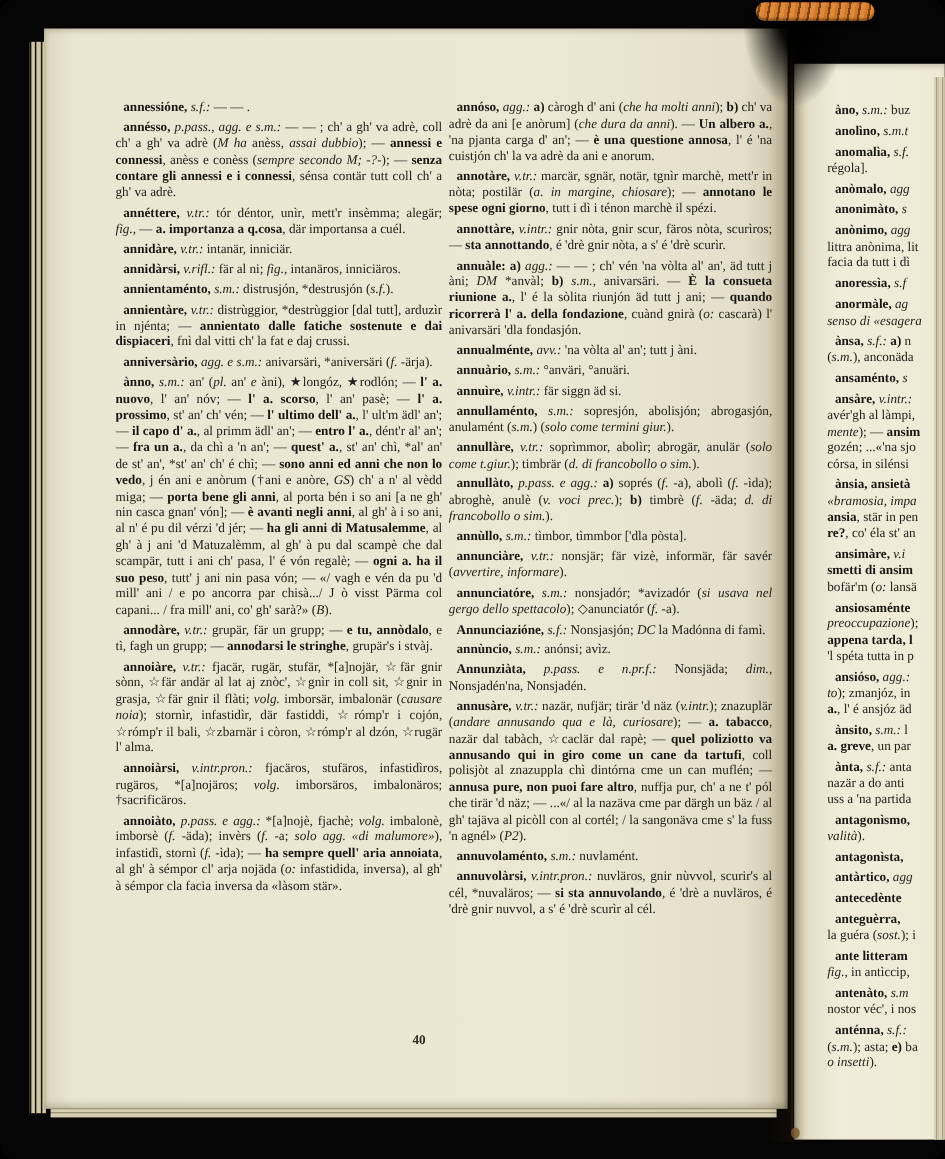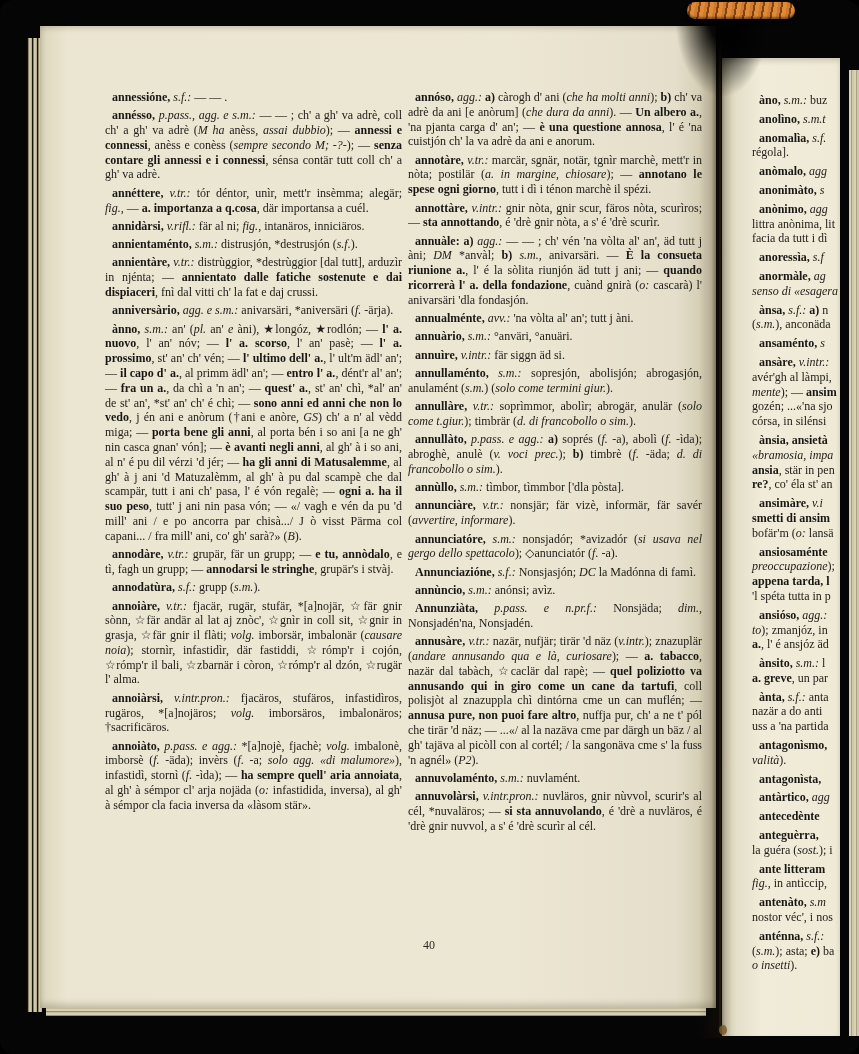--- a/index.html
+++ b/index.html
@@ -8,21 +8,21 @@
   
   .stack-left{position:absolute;left:27px;top:38px;width:15px;height:974px;
     background:repeating-linear-gradient(90deg,#14120c 0 1px,#8d8466 1px 2px,#cfc7a9 2px 4px,#b8ae8e 4px 5px);}
   
   .page-left{position:absolute;left:40px;top:26px;width:676px;height:982px;
     background:linear-gradient(90deg,#ddd6bd 0,#ebe6d2 28px,#ece7d3 70%,#e4decb 94%,#cec6a9 100%);
     box-shadow:inset 0 -4px 6px rgba(80,70,40,.25), inset 0 3px 5px rgba(80,70,40,.18);}
   .stack-bottom{position:absolute;left:46px;top:1008px;width:660px;height:8px;
     background:repeating-linear-gradient(0deg,#9a9071 0 1px,#d6cfb2 1px 3px,#c4bb9c 3px 4px);}
   
-  .page-right{position:absolute;left:722px;top:58px;width:118px;height:978px;
+  .page-right{position:absolute;left:722px;top:58px;width:137px;height:978px;
     background:linear-gradient(90deg,#c9c1a4 0,#e4dfc9 14px,#f0ecd9 40px,#efead6 100%);
     box-shadow:inset 0 3px 5px rgba(70,60,35,.2);font-family:Liberation Serif, serif;}
   .stack-right{position:absolute;left:849px;top:70px;width:10px;height:966px;z-index:7;
     background:repeating-linear-gradient(90deg,#d9d2b6 0 2px,#a89f81 2px 3px,#cfc7aa 3px 5px);}
   
   .gutter{position:absolute;left:698px;top:24px;width:34px;height:1014px;z-index:5;pointer-events:none;
     background:linear-gradient(90deg,rgba(0,0,0,0) 0,rgba(45,35,18,.16) 40%,rgba(25,18,8,.5) 60%,rgba(45,35,18,.14) 78%,rgba(0,0,0,0) 100%);}
   .fold-line{position:absolute;left:719px;top:30px;width:2px;height:1002px;z-index:5;background:rgba(60,45,20,.35);}
   .gutter-top{position:absolute;left:676px;top:18px;width:92px;height:78px;z-index:6;pointer-events:none;
     background:radial-gradient(ellipse at 50% 0,rgba(0,0,0,.95) 20%,rgba(0,0,0,0) 72%);}
@@ -39,41 +39,41 @@
   .col-2{left:368px;width:294px;height:868px;overflow:hidden;}
   .col-3{position:absolute;left:30px;top:35px;width:220px;font-size:12px;line-height:14.8px;
          color:#22201c;text-align:left;}
   .entry{margin:0 0 3.5px 0;text-indent:7px;}
   .col-3 .entry{margin:0 0 4px 0;text-indent:0;}
   .ln{display:block;white-space:nowrap;}
   .ln.first{padding-left:7px;}
   .s-b{font-weight:700;color:#191714;}
   .s-i{font-style:italic;}
   .s-r{}
-  .page-number{position:absolute;left:335px;top:912px;width:60px;text-align:right;
-    font-size:12px;color:#2a2823;}
+  .page-number{position:absolute;left:335px;top:912px;width:60px;text-align:left;
+    font-size:12px;color:#2a2823;font-weight:bold;}
 </style>
 </head>
 <body>
 
 <div class="scene">
   <div class="stack-left"></div>
 
   <div class="page-left">
     <div class="col col-1">
         <p class="entry"><span class="s-b">annessióne, </span><span class="s-i">s.f.: </span><span class="s-r">— — .</span></p>
         <p class="entry"><span class="s-b">annésso, </span><span class="s-i">p.pass., agg. e s.m.: </span><span class="s-r">— — ; ch' a gh' va adrè, coll ch' a gh' va adrè (</span><span class="s-i">M ha </span><span class="s-r">anèss</span><span class="s-i">, assai dubbio</span><span class="s-r">); — </span><span class="s-b">annessi e connessi</span><span class="s-r">, anèss e conèss (</span><span class="s-i">sempre secondo M; -?-</span><span class="s-r">); — </span><span class="s-b">senza contare gli annessi e i connessi</span><span class="s-r">, sénsa contär tutt coll ch' a gh' va adrè.</span></p>
         <p class="entry"><span class="s-b">annéttere, </span><span class="s-i">v.tr.: </span><span class="s-r">tór déntor, unìr, mett'r insèmma; alegär; </span><span class="s-i">fig.</span><span class="s-r">, — </span><span class="s-b">a. importanza a q.cosa</span><span class="s-r">, där importansa a cuél.</span></p>
+        <p class="entry"><span class="s-b">annidàre, </span><span class="s-i">v.tr.: </span><span class="s-r">intanär, inniciär.</span></p>
         <p class="entry"><span class="s-b">annidàrsi, </span><span class="s-i">v.rifl.: </span><span class="s-r">fär al ni; </span><span class="s-i">fig.</span><span class="s-r">, intanäros, inniciäros.</span></p>
         <p class="entry"><span class="s-b">annientaménto, </span><span class="s-i">s.m.: </span><span class="s-r">distrusjón, *destrusjón (</span><span class="s-i">s.f.</span><span class="s-r">).</span></p>
         <p class="entry"><span class="s-b">annientàre, </span><span class="s-i">v.tr.: </span><span class="s-r">distrùggior, *destrùggior [dal tutt], arduzìr in njénta; — </span><span class="s-b">annientato dalle fatiche sostenute e dai dispiaceri</span><span class="s-r">, fnì dal vitti ch' la fat e daj crussi.</span></p>
         <p class="entry"><span class="s-b">anniversàrio, </span><span class="s-i">agg. e s.m.: </span><span class="s-r">anivarsäri, *aniversäri (</span><span class="s-i">f. </span><span class="s-r">-ärja).</span></p>
         <p class="entry"><span class="s-b">ànno, </span><span class="s-i">s.m.: </span><span class="s-r">an' (</span><span class="s-i">pl. </span><span class="s-r">an' </span><span class="s-i">e </span><span class="s-r">àni), ★longóz, ★rodlón; — </span><span class="s-b">l' a. nuovo</span><span class="s-r">, l' an' nóv; — </span><span class="s-b">l' a. scorso</span><span class="s-r">, l' an' pasè; — </span><span class="s-b">l' a. prossimo</span><span class="s-r">, st' an' ch' vén; — </span><span class="s-b">l' ultimo dell' a.</span><span class="s-r">, l' ult'm ädl' an'; — </span><span class="s-b">il capo d' a.</span><span class="s-r">, al primm ädl' an'; — </span><span class="s-b">entro l' a.</span><span class="s-r">, dént'r al' an'; — </span><span class="s-b">fra un a.</span><span class="s-r">, da chì a 'n an'; — </span><span class="s-b">quest' a.</span><span class="s-r">, st' an' chì, *al' an' de st' an', *st' an' ch' é chì; — </span><span class="s-b">sono anni ed anni che non lo vedo</span><span class="s-r">, j én ani e anòrum (†ani e anòre, </span><span class="s-i">GS</span><span class="s-r">) ch' a n' al vèdd miga; — </span><span class="s-b">porta bene gli anni</span><span class="s-r">, al porta bén i so ani [a ne gh' nin casca gnan' vón]; — </span><span class="s-b">è avanti negli anni</span><span class="s-r">, al gh' à i so ani, al n' é pu dil vérzi 'd jér; — </span><span class="s-b">ha gli anni di Matusalemme</span><span class="s-r">, al gh' à j ani 'd Matuzalèmm, al gh' à pu dal scampè che dal scampär, tutt i ani ch' pasa, l' é vón regalè; — </span><span class="s-b">ogni a. ha il suo peso</span><span class="s-r">, tutt' j ani nin pasa vón; — «/ vagh e vén da pu 'd mill' ani / e po ancorra par chisà.../ J ò visst Pärma col capani... / fra mill' ani, co' gh' sarà?» (</span><span class="s-i">B</span><span class="s-r">).</span></p>
         <p class="entry"><span class="s-b">annodàre, </span><span class="s-i">v.tr.: </span><span class="s-r">grupär, fär un grupp; — </span><span class="s-b">e tu, annòdalo</span><span class="s-r">, e tì, fagh un grupp; — </span><span class="s-b">annodarsi le stringhe</span><span class="s-r">, grupär's i stvàj.</span></p>
-        <p class="entry"><span class="s-b">annodatùra, </span><span class="s-i">s.f.: </span><span class="s-r">grupp (</span><span class="s-i">s.m.</span><span class="s-r">).</span></p>
         <p class="entry"><span class="s-b">annoiàre, </span><span class="s-i">v.tr.: </span><span class="s-r">fjacär, rugär, stufär, *[a]nojär, ☆fär gnir sònn, ☆fär andär al lat aj znòc', ☆gnìr in coll sit, ☆gnir in grasja, ☆fär gnir il flàti; </span><span class="s-i">volg. </span><span class="s-r">imborsär, imbalonär (</span><span class="s-i">causare noia</span><span class="s-r">); stornìr, infastidìr, där fastiddi, ☆rómp'r i cojón, ☆rómp'r il bali, ☆zbarnär i còron, ☆rómp'r al dzón, ☆rugär l' alma.</span></p>
         <p class="entry"><span class="s-b">annoiàrsi, </span><span class="s-i">v.intr.pron.: </span><span class="s-r">fjacäros, stufäros, infastidìros, rugäros, *[a]nojäros; </span><span class="s-i">volg. </span><span class="s-r">imborsäros, imbalonäros; †sacrificäros.</span></p>
         <p class="entry"><span class="s-b">annoiàto, </span><span class="s-i">p.pass. e agg.: </span><span class="s-r">*[a]nojè, fjachè; </span><span class="s-i">volg. </span><span class="s-r">imbalonè, imborsè (</span><span class="s-i">f. </span><span class="s-r">-äda); invèrs (</span><span class="s-i">f. </span><span class="s-r">-a; </span><span class="s-i">solo agg. «di malumore»</span><span class="s-r">), infastidì, stornì (</span><span class="s-i">f. </span><span class="s-r">-ìda); — </span><span class="s-b">ha sempre quell' aria annoiata</span><span class="s-r">, al gh' à sémpor cl' arja nojäda (</span><span class="s-i">o: </span><span class="s-r">infastidida, inversa), al gh' à sémpor cla facia inversa da «làsom stär».</span></p>
       </div>
     <div class="col col-2">
         <p class="entry"><span class="s-b">annóso, </span><span class="s-i">agg.: </span><span class="s-b">a) </span><span class="s-r">càrogh d' ani (</span><span class="s-i">che ha molti anni</span><span class="s-r">); </span><span class="s-b">b) </span><span class="s-r">ch' va adrè da ani [e anòrum] (</span><span class="s-i">che dura da anni</span><span class="s-r">). — </span><span class="s-b">Un albero a.</span><span class="s-r">, 'na pjanta carga d' an'; — </span><span class="s-b">è una questione annosa</span><span class="s-r">, l' é 'na cuistjón ch' la va adrè da ani e anorum.</span></p>
         <p class="entry"><span class="s-b">annotàre, </span><span class="s-i">v.tr.: </span><span class="s-r">marcär, sgnär, notär, tgnìr marchè, mett'r in nòta; postilär (</span><span class="s-i">a. in margine, chiosare</span><span class="s-r">); — </span><span class="s-b">annotano le spese ogni giorno</span><span class="s-r">, tutt i dì i ténon marchè il spézi.</span></p>
         <p class="entry"><span class="s-b">annottàre, </span><span class="s-i">v.intr.: </span><span class="s-r">gnir nòta, gnir scur, färos nòta, scurìros; — </span><span class="s-b">sta annottando</span><span class="s-r">, é 'drè gnir nòta, a s' é 'drè scurìr.</span></p>
         <p class="entry"><span class="s-b">annuàle: </span><span class="s-b">a) </span><span class="s-i">agg.: </span><span class="s-r">— — ; ch' vén 'na vòlta al' an', äd tutt j àni; </span><span class="s-i">DM </span><span class="s-r">*anvàl; </span><span class="s-b">b) </span><span class="s-i">s.m.</span><span class="s-r">, anivarsäri. — </span><span class="s-b">È la consueta riunione a.</span><span class="s-r">, l' é la sòlita riunjón äd tutt j ani; — </span><span class="s-b">quando ricorrerà l' a. della fondazione</span><span class="s-r">, cuànd gnirà (</span><span class="s-i">o: </span><span class="s-r">cascarà) l' anivarsäri 'dla fondasjón.</span></p>
         <p class="entry"><span class="s-b">annualménte, </span><span class="s-i">avv.: </span><span class="s-r">'na vòlta al' an'; tutt j àni.</span></p>

